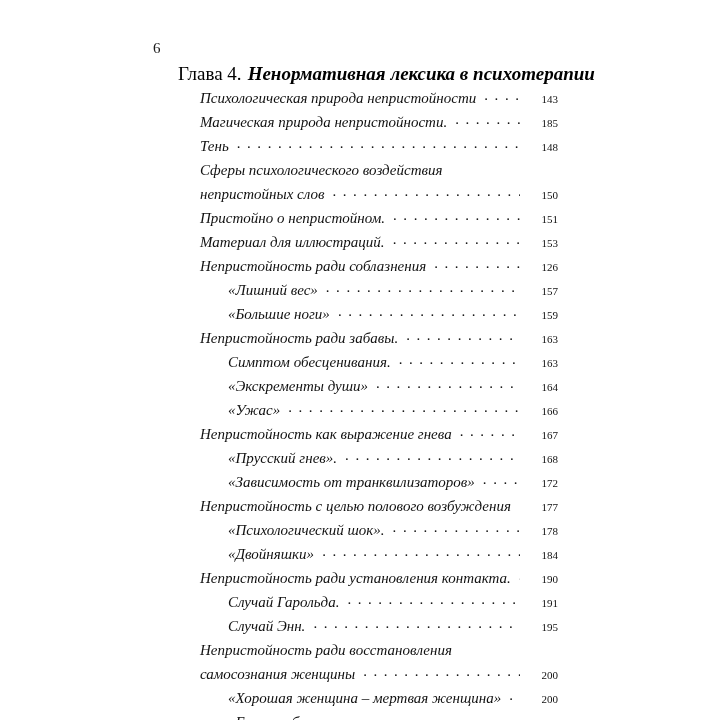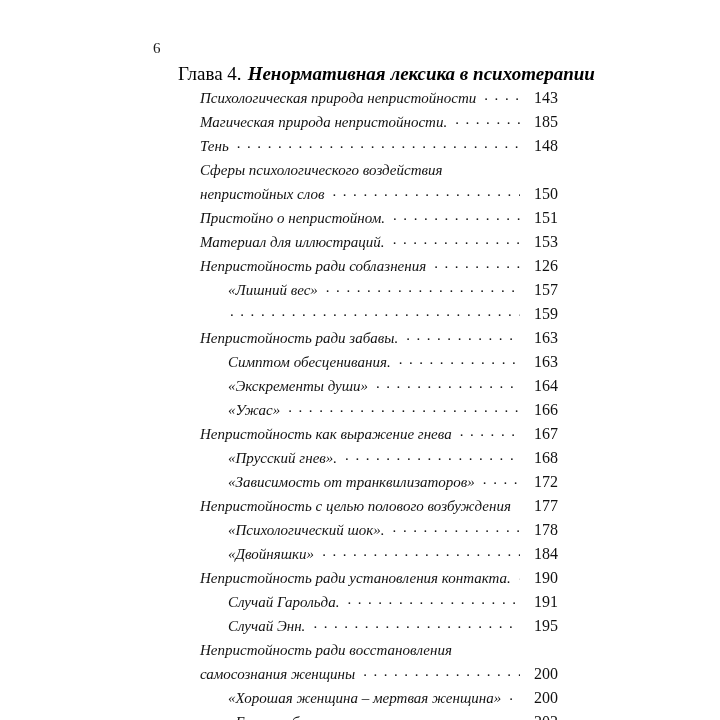--- a/index.html
+++ b/index.html
@@ -100,21 +100,21 @@
     font-size: 15px;
     line-height: 1em;
     color: #111111;
   }
 
   .entry-page {
     flex: 0 0 auto;
     width: 30px;
     text-align: right;
     padding-left: 6px;
-    font-size: 16px;
+    font-size: 11px;
   }
 </style>
 </head>
 <body>
 
 <div class="page">
 
   <div class="folio">6</div>
 
   <div class="toc-block">
@@ -159,20 +159,21 @@
           <span class="entry-title">Непристойность ради соблазнения</span>
           <span class="leader"></span>
           <span class="entry-page">126</span>
         </div>
         <div class="toc-entry level-2">
           <span class="entry-title">«Лишний вес»</span>
           <span class="leader"></span>
           <span class="entry-page">157</span>
         </div>
         <div class="toc-entry level-2">
+          <span class="entry-title">«Большие ноги»</span>
           <span class="leader"></span>
           <span class="entry-page">159</span>
         </div>
         <div class="toc-entry level-1">
           <span class="entry-title">Непристойность ради забавы.</span>
           <span class="leader"></span>
           <span class="entry-page">163</span>
         </div>
         <div class="toc-entry level-2">
           <span class="entry-title">Симптом обесценивания.</span>

